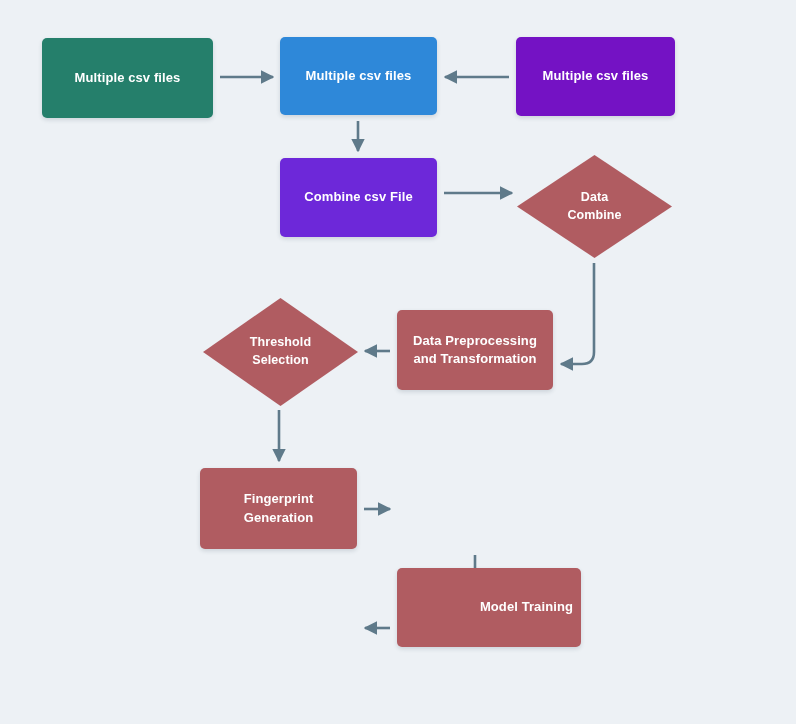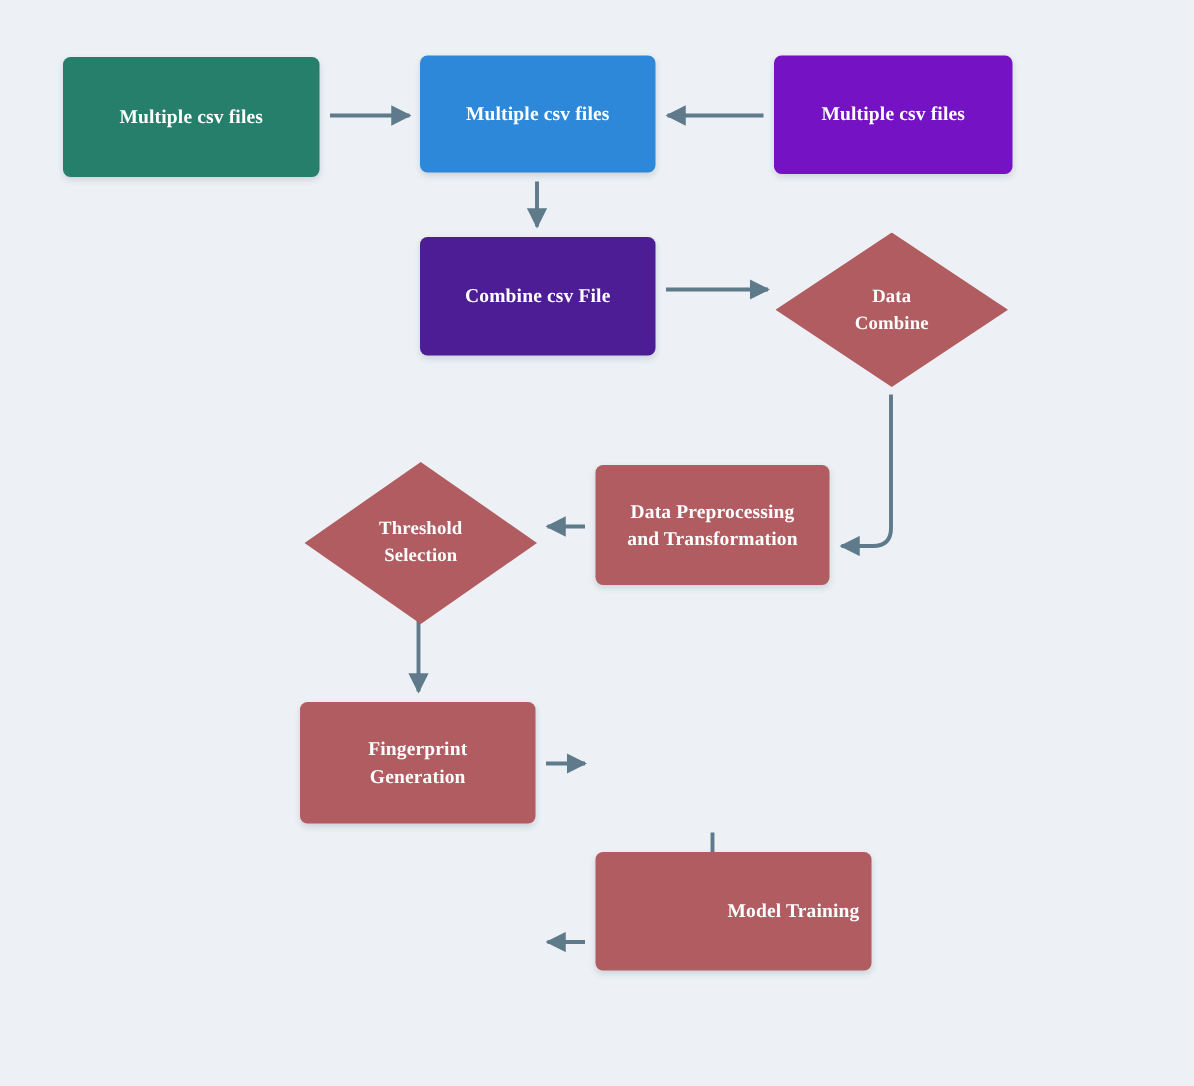--- a/index.html
+++ b/index.html
@@ -12,21 +12,20 @@
     height: 724px;
     background: #edf1f5;
     font-family: "Liberation Sans", sans-serif;
     overflow: hidden;
   }
   #canvas {
     position: relative;
     width: 796px;
     height: 724px;
     background: #edf1f5;
-    font-family: Liberation Serif, serif;
   }
   .edges {
     position: absolute;
     left: 0;
     top: 0;
     width: 796px;
     height: 724px;
     pointer-events: none;
   }
   .node {
@@ -100,33 +99,33 @@
   </div>
 
   <div class="node process" style="left:280px; top:37px; width:157px; height:78px; background:#2e88d9;">
     <span class="label">Multiple csv files</span>
   </div>
 
   <div class="node process" style="left:516px; top:37px; width:159px; height:79px; background:#7412c4;">
     <span class="label">Multiple csv files</span>
   </div>
 
-  <div class="node process" style="left:280px; top:158px; width:157px; height:79px; background:#4c1d95;">
+  <div class="node process" style="left:280px; top:158px; width:157px; height:79px; background:#6d28d9;">
     <span class="label">Combine csv File</span>
   </div>
 
   <div class="node decision" style="left:517px; top:155px; width:155px; height:103px;">
     <svg class="dia" viewBox="0 0 155 103" preserveAspectRatio="none">
       <polygon points="77.5,0 155,51.5 77.5,103 0,51.5" fill="#b05c61"></polygon>
     </svg>
     <span class="label">Data
 Combine</span>
   </div>
 
-  <div class="node decision" style="left:203px; top:308px; width:155px; height:108px;">
+  <div class="node decision" style="left:203px; top:298px; width:155px; height:108px;">
     <svg class="dia" viewBox="0 0 155 108" preserveAspectRatio="none">
       <polygon points="77.5,0 155,54 77.5,108 0,54" fill="#b05c61"></polygon>
     </svg>
     <span class="label">Threshold
 Selection</span>
   </div>
 
   <div class="node process" style="left:397px; top:310px; width:156px; height:80px; background:#b05c61;">
     <span class="label">Data Preprocessing
 and Transformation</span>

